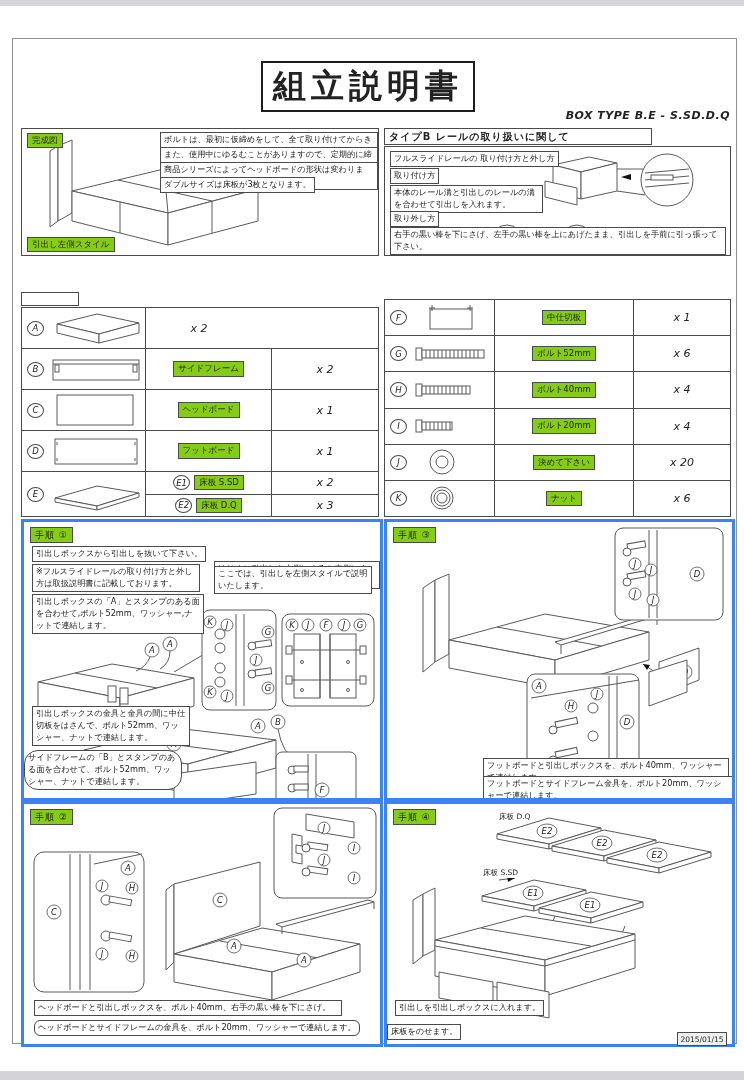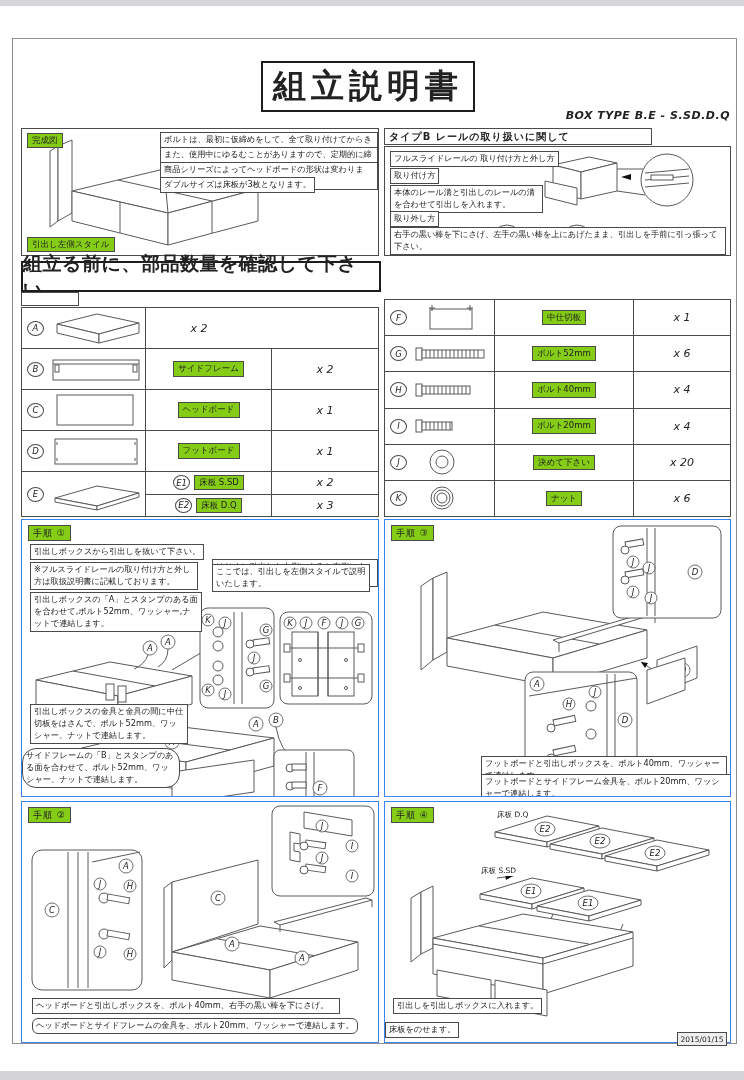--- a/index.html
+++ b/index.html
@@ -25,21 +25,21 @@
   .pcell{display:flex;align-items:center;justify-content:center;}
   .picon{width:118px;border-right:1px solid #4a4a4a;justify-content:flex-start;padding-left:5px;gap:3px;}
   .pname{flex:1;border-right:1px solid #4a4a4a;}
   .pqty{width:106px;font-style:italic;font-size:11px;}
   .cid{display:inline-flex;min-width:13px;height:13px;border:1px solid #4a4a4a;border-radius:50%;align-items:center;justify-content:center;font-size:8.5px;font-style:italic;background:#fff;flex:0 0 auto;padding:0 1px;}
   .esub{flex:1;display:flex;flex-direction:column;}
   .esubrow{flex:1;display:flex;border-bottom:1px solid #4a4a4a;}
   .esubrow:last-child{border-bottom:none;}
   .esub .pname{gap:4px;}
   
-  .step{position:absolute;border:1px solid #3b82f6;background:#fff;overflow:hidden;}
+  .step{position:absolute;border:3px solid #3b82f6;background:#fff;overflow:hidden;}
   .step-label{position:absolute;left:6px;top:5px;z-index:4;font-size:9px;letter-spacing:1px;}
   .artsvg{position:absolute;left:0;top:0;z-index:1;}
   .ln{fill:none;stroke:#5a5a5a;stroke-width:1;}
   .fw{fill:#fff;stroke:#5a5a5a;stroke-width:1;}
   .lblc{fill:#fff;stroke:#4a4a4a;stroke-width:0.8;}
   .lblt{font-size:8.5px;font-style:italic;fill:#222;text-anchor:middle;}
   .blk{fill:#111;stroke:none;}
   .date-box{left:664px;top:993px;width:48px;height:12px;border:1px solid #4a4a4a;display:flex;align-items:center;justify-content:center;font-size:7.5px;background:#efefef;}
   .slat-lbl{position:absolute;font-size:7.5px;z-index:3;background:#fff;}
 </style>
@@ -108,21 +108,20 @@
       <line class="ln" x1="178" y1="98" x2="206" y2="95"></line>
       <polygon class="blk" points="189,107 195,107 195,100 198,100 192,93 186,100 189,100"></polygon>
       <polygon class="fw" points="232,88 264,82 288,86 258,93"></polygon>
       <polygon class="fw" points="232,88 258,93 258,107 232,101"></polygon>
       <polygon class="fw" points="258,93 288,86 288,100 258,107"></polygon>
       <line class="ln" x1="82" y1="90" x2="106" y2="92"></line>
       <line class="ln" x1="208" y1="92" x2="232" y2="90"></line>
     </svg>
   </div>
 
-  <div class="abs banner">組立る前に、部品数量を確認して下さい。</div>
   <div class="abs box spare"></div>
 
   <div class="ptable" style="left:8px;top:268px;width:356px;height:208px;">
     <div class="prow">
       <div class="pcell picon">
           <span class="cid">A</span>
         <svg width="96" height="36" viewBox="0 0 96 36">
           <polygon class="fw" points="10,14 50,4 92,13 52,24"></polygon>
             <polygon class="fw" points="10,14 52,24 52,33 10,23"></polygon>
             <polygon class="fw" points="52,24 92,13 92,23 52,33"></polygon>

